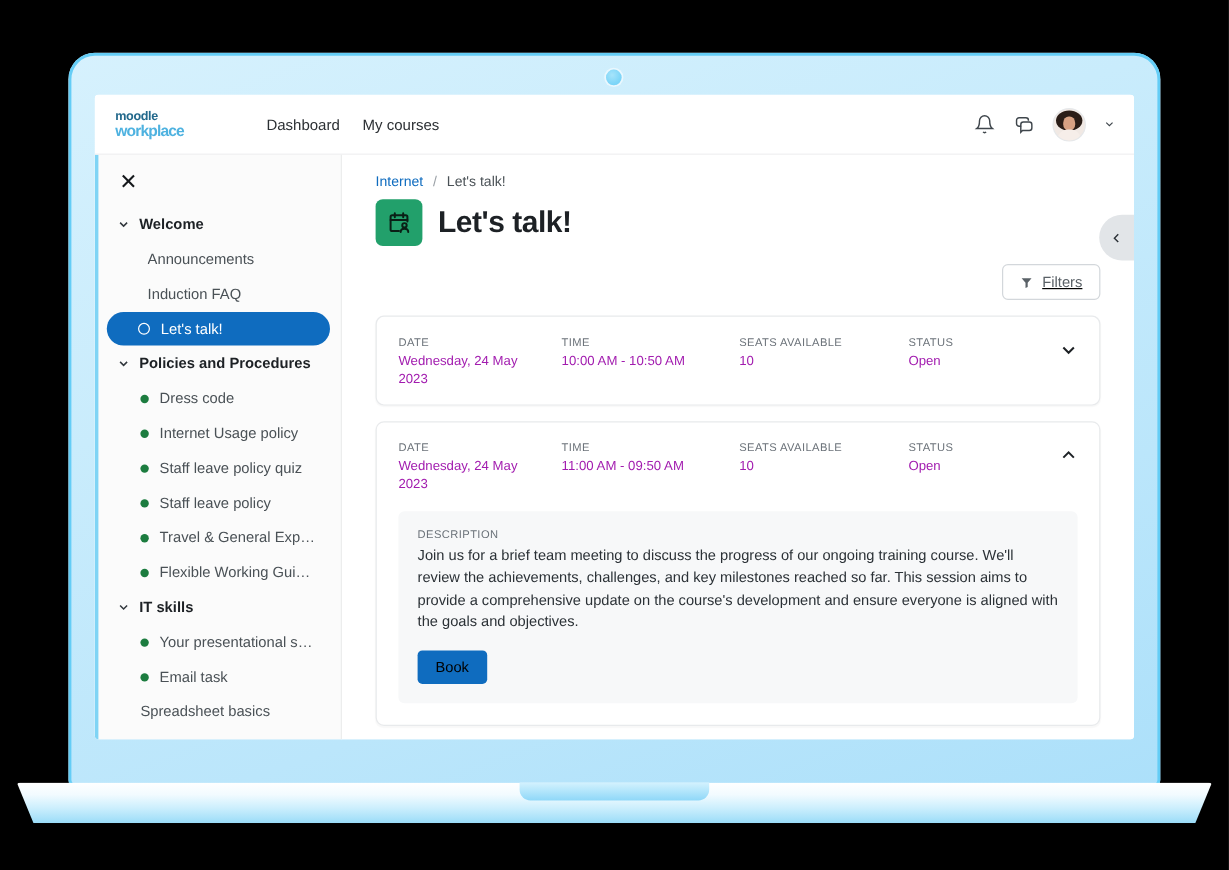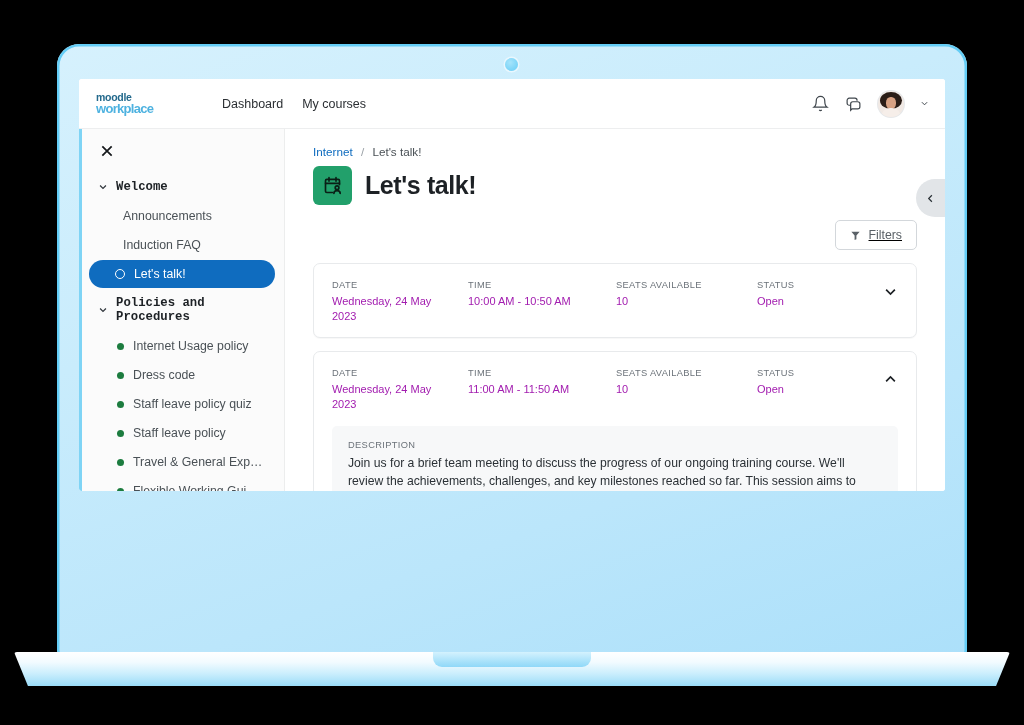--- a/index.html
+++ b/index.html
@@ -30,21 +30,21 @@
     clip-path:polygon(0 0,100% 0,98.6% 100%,1.4% 100%);
   }
   .laptop-notch{
     position:absolute;left:433px;top:652px;width:158px;height:15px;
     background:linear-gradient(180deg,#d4f2fe 0%,#8fd8f8 100%);
     border-radius:0 0 9px 9px;
   }
 
   
   .screen{
-    position:absolute;left:79px;top:79px;width:866px;height:412px;
+    position:absolute;left:79px;top:79px;width:866px;height:537px;
     background:#fff;overflow:hidden;border-radius:3px;
   }
 
   
   .topbar{
     position:relative;height:49px;background:#fff;border-bottom:1px solid #edeeef;
     display:flex;align-items:center;
   }
   .logo{margin-left:17px;width:105px;line-height:1;}
   .logo-moodle{
@@ -84,21 +84,21 @@
     content:"";position:absolute;left:0;top:0;width:3px;height:100%;background:#7fd4f5;
   }
   .sb-close{
     position:absolute;left:21px;top:15px;width:14px;height:14px;color:#16191c;cursor:pointer;
   }
   .sb-list{padding-top:44px;}
   .sb-section{
     display:flex;align-items:center;gap:8px;padding:7px 12px 7px 19px;cursor:pointer;
   }
   .sb-section .chev{width:10px;height:10px;color:#31373d;flex:none;}
-  .sb-section span.lbl{font-size:12.3px;font-weight:700;color:#1d2125;font-family:Liberation Mono, monospace;}
+  .sb-section span.lbl{font-size:12.3px;font-weight:700;color:#1d2125;}
   .sb-item{
     display:flex;align-items:center;gap:9px;padding:7px 12px 7px 28px;cursor:pointer;
     border-radius:18px;margin:1px 9px 1px 10px;
   }
   .sb-item span.lbl{font-size:12.3px;color:#4a5156;white-space:nowrap;
     overflow:hidden;text-overflow:ellipsis;}
   .dot{width:7px;height:7px;border-radius:50%;background:#1c7c3f;flex:none;}
   .ring{width:8px;height:8px;border-radius:50%;border:1.4px solid #fff;flex:none;}
   .sb-item.plain{padding-left:34px;}
   .sb-item.active{background:#0f6cbf;padding-left:26px;}
@@ -229,25 +229,25 @@
 
           <div class="sb-section">
             <svg class="chev" viewBox="0 0 24 24" fill="none" stroke="currentColor" stroke-width="3">
                 <path d="M5 8.5L12 15.5L19 8.5"></path>
               </svg>
             <span class="lbl">Policies and Procedures</span>
           </div>
 
           <div class="sb-item">
             <span class="dot"></span>
+            <span class="lbl">Dress code</span>
+          </div>
+          <div class="sb-item">
+            <span class="dot"></span>
             <span class="lbl">Internet Usage policy</span>
-          </div>
-          <div class="sb-item">
-            <span class="dot"></span>
-            <span class="lbl">Dress code</span>
           </div>
           <div class="sb-item">
             <span class="dot"></span>
             <span class="lbl">Staff leave policy quiz</span>
           </div>
           <div class="sb-item">
             <span class="dot"></span>
             <span class="lbl">Staff leave policy</span>
           </div>
           <div class="sb-item">
@@ -344,21 +344,21 @@
           </div>
 
           <div class="card">
             <div class="card-head">
               <div class="col col-date">
                 <div class="col-label">DATE</div>
                 <div class="col-value">Wednesday, 24 May 2023</div>
               </div>
               <div class="col col-time">
                 <div class="col-label">TIME</div>
-                <div class="col-value">11:00 AM - 11:50 AM</div>
+                <div class="col-value">11:00 AM - 09:50 AM</div>
               </div>
               <div class="col col-seats">
                 <div class="col-label">SEATS AVAILABLE</div>
                 <div class="col-value">10</div>
               </div>
               <div class="col col-status">
                 <div class="col-label">STATUS</div>
                 <div class="col-value">Open</div>
               </div>
               <svg class="chev-btn" viewBox="0 0 24 24" fill="none" stroke="currentColor" stroke-width="2.7">

